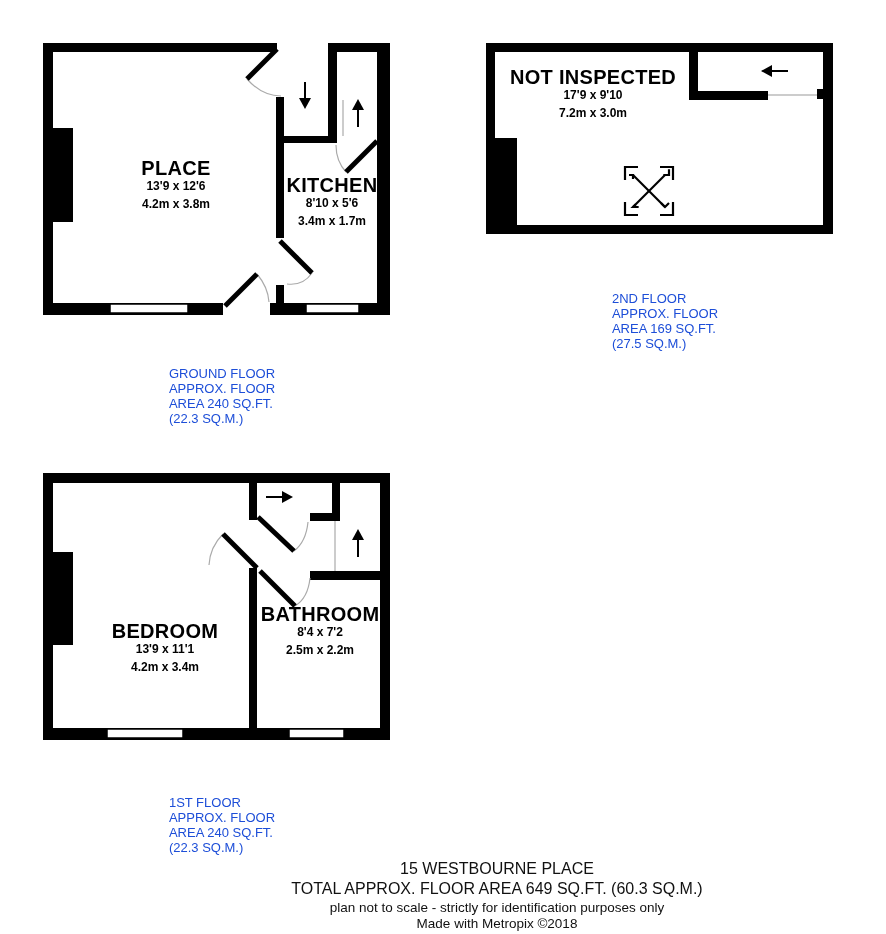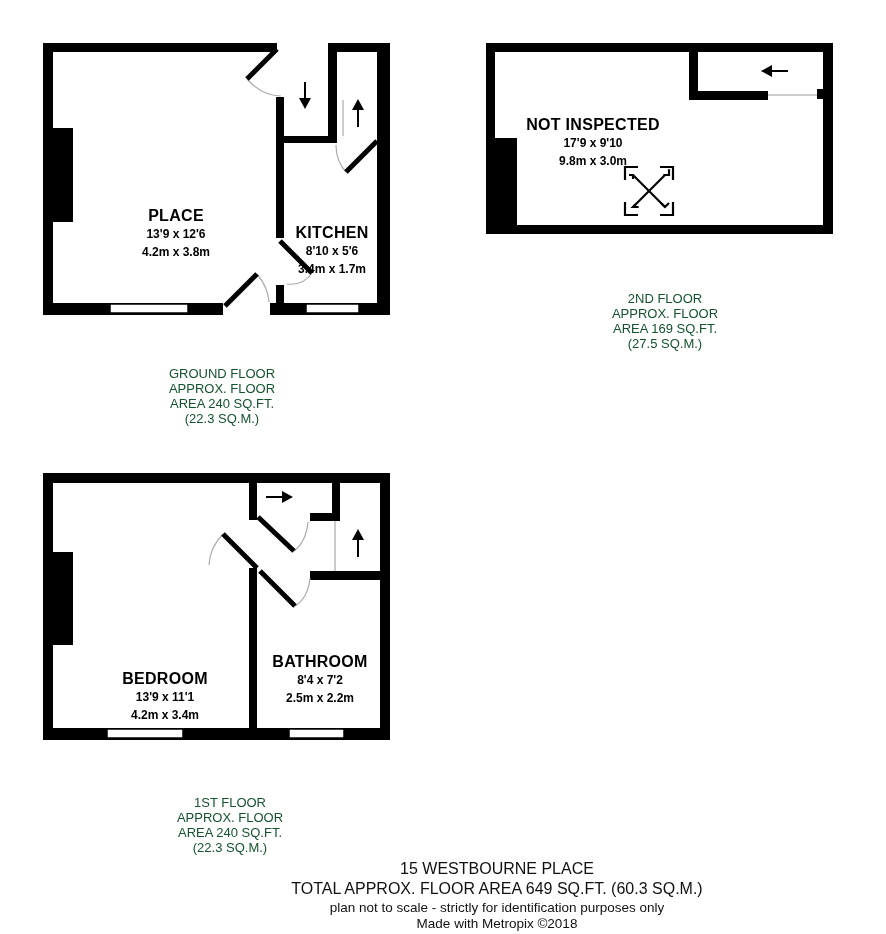--- a/index.html
+++ b/index.html
@@ -5,25 +5,25 @@
   html,body{margin:0;padding:0;background:#ffffff;}
   body{
     position:relative;width:886px;height:934px;overflow:hidden;
     font-family:"Liberation Sans","DejaVu Sans",sans-serif;color:#000;
   }
   #plan-graphics{position:absolute;left:0;top:0;width:886px;height:934px;}
   .room-label{
     position:absolute;transform:translateX(-50%);text-align:center;
     line-height:18px;white-space:nowrap;font-weight:bold;
   }
-  .room-name{font-size:16px;letter-spacing:.3px;margin-top:48px;}
+  .room-name{font-size:20px;letter-spacing:.3px;}
   .room-dim{font-size:12px;}
   .floor-label{
-    position:absolute;transform:translateX(-50%);text-align:center;
-    font-size:13px;line-height:15px;white-space:nowrap;color:#14532d;
+    position:absolute;transform:translateX(-50%);
+    font-size:13px;line-height:15px;white-space:nowrap;color:#1d4ed8;
   }
   .footer{
     position:absolute;left:102px;top:859px;width:790px;text-align:center;color:#111;
   }
   .footer-address{font-size:16px;line-height:20px;}
   .footer-total{font-size:16px;line-height:20px;}
   .footer-disclaimer{font-size:13.5px;line-height:17px;}
   .footer-credit{font-size:13.5px;line-height:16px;}
 </style>
 </head>
@@ -157,21 +157,21 @@
 
 <div class="room-label" style="left:332px;top:176px">
   <div class="room-name">KITCHEN</div>
   <div class="room-dim">8'10 x 5'6</div>
   <div class="room-dim">3.4m x 1.7m</div>
 </div>
 
 <div class="room-label" style="left:593px;top:68px">
   <div class="room-name">NOT INSPECTED</div>
   <div class="room-dim">17'9 x 9'10</div>
-  <div class="room-dim">9.8m x 3.0m</div>
+  <div class="room-dim">7.2m x 3.0m</div>
 </div>
 
 <div class="room-label" style="left:165px;top:622px">
   <div class="room-name">BEDROOM</div>
   <div class="room-dim">13'9 x 11'1</div>
   <div class="room-dim">4.2m x 3.4m</div>
 </div>
 
 <div class="room-label" style="left:320px;top:605px">
   <div class="room-name">BATHROOM</div>
@@ -186,21 +186,21 @@
   <div>(22.3 SQ.M.)</div>
 </div>
 
 <div class="floor-label" style="left:665px;top:291px">
   <div>2ND FLOOR</div>
   <div>APPROX. FLOOR</div>
   <div>AREA 169 SQ.FT.</div>
   <div>(27.5 SQ.M.)</div>
 </div>
 
-<div class="floor-label" style="left:230px;top:795px">
+<div class="floor-label" style="left:222px;top:795px">
   <div>1ST FLOOR</div>
   <div>APPROX. FLOOR</div>
   <div>AREA 240 SQ.FT.</div>
   <div>(22.3 SQ.M.)</div>
 </div>
 
 <div class="footer">
   <div class="footer-address">15 WESTBOURNE PLACE</div>
   <div class="footer-total">TOTAL APPROX. FLOOR AREA 649 SQ.FT. (60.3 SQ.M.)</div>
   <div class="footer-disclaimer">plan not to scale - strictly for identification purposes only</div>

